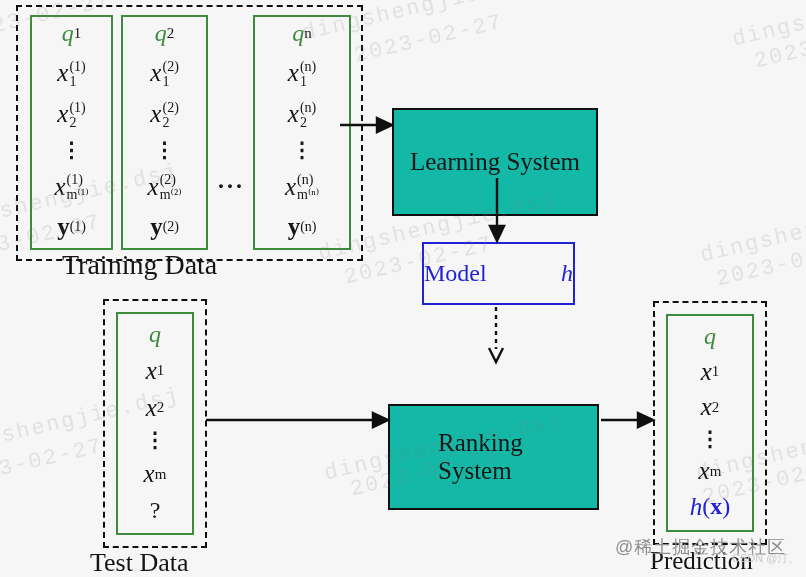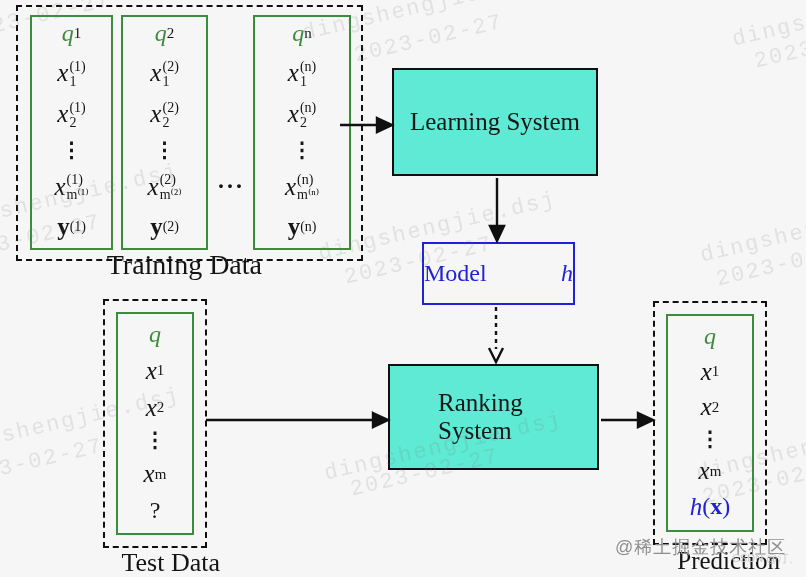--- a/index.html
+++ b/index.html
@@ -42,35 +42,35 @@
   .ss{display:inline-flex;flex-direction:column;align-items:flex-start;line-height:1;margin-left:1px;transform:translateY(1px);gap:1px;}
   .msup,.msub{font-size:14px;}
   sup.bsup{font-size:14px;line-height:1;}
   sub.bsub{font-size:15px;line-height:1;}
   .vdots{font-weight:bold;font-size:21px;line-height:0.9;}
   .plain{font-size:24px;}
   .paren{font-size:24px;font-style:normal;}
   .arg{font-size:24px;font-weight:bold;font-style:normal;}
   
   .sysbox{
-    position:absolute;background:#5eead4;border:2.5px solid #101010;
+    position:absolute;background:#14b8a6;border:2.5px solid #101010;
     display:flex;align-items:center;justify-content:center;
-    font-size:25px;box-sizing:border-box;
+    font-size:25px;box-sizing:border-box;margin-top:40px;
   }
   .learning{left:392px;top:68px;width:206px;height:108px;}
   .ranking{left:388px;top:364px;width:211px;height:106px;padding-left:48px;}
   .modelbox{
     position:absolute;left:422px;top:242px;width:153px;height:63px;
     border:2.5px solid #2121d6;color:#2121d6;background:transparent;
     display:flex;align-items:center;justify-content:space-between;
     font-size:24px;box-sizing:border-box;gap:7px;
   }
   .modelbox i{font-style:italic;}
   
-  .dlabel{position:absolute;text-align:right;color:#141414;}
+  .dlabel{position:absolute;text-align:left;color:#141414;}
   .train-label{left:62px;top:249px;width:200px;font-size:28px;}
   .test-label{left:90px;top:548px;width:130px;font-size:26px;}
   .pred-label{left:650px;top:547px;width:130px;font-size:25px;z-index:10;}
   
   .arrows{position:absolute;left:0;top:0;z-index:5;}
   
   .community-wm{
     position:absolute;left:615px;top:535px;z-index:30;
     font-family:"Liberation Sans","DejaVu Sans",sans-serif;
     font-size:18px;color:#8e8e8e;letter-spacing:1px;white-space:nowrap;

